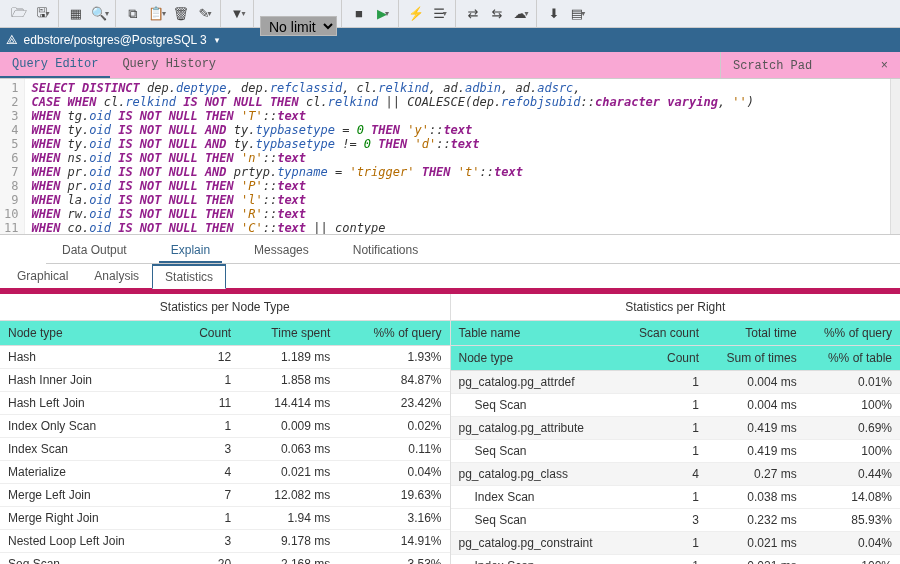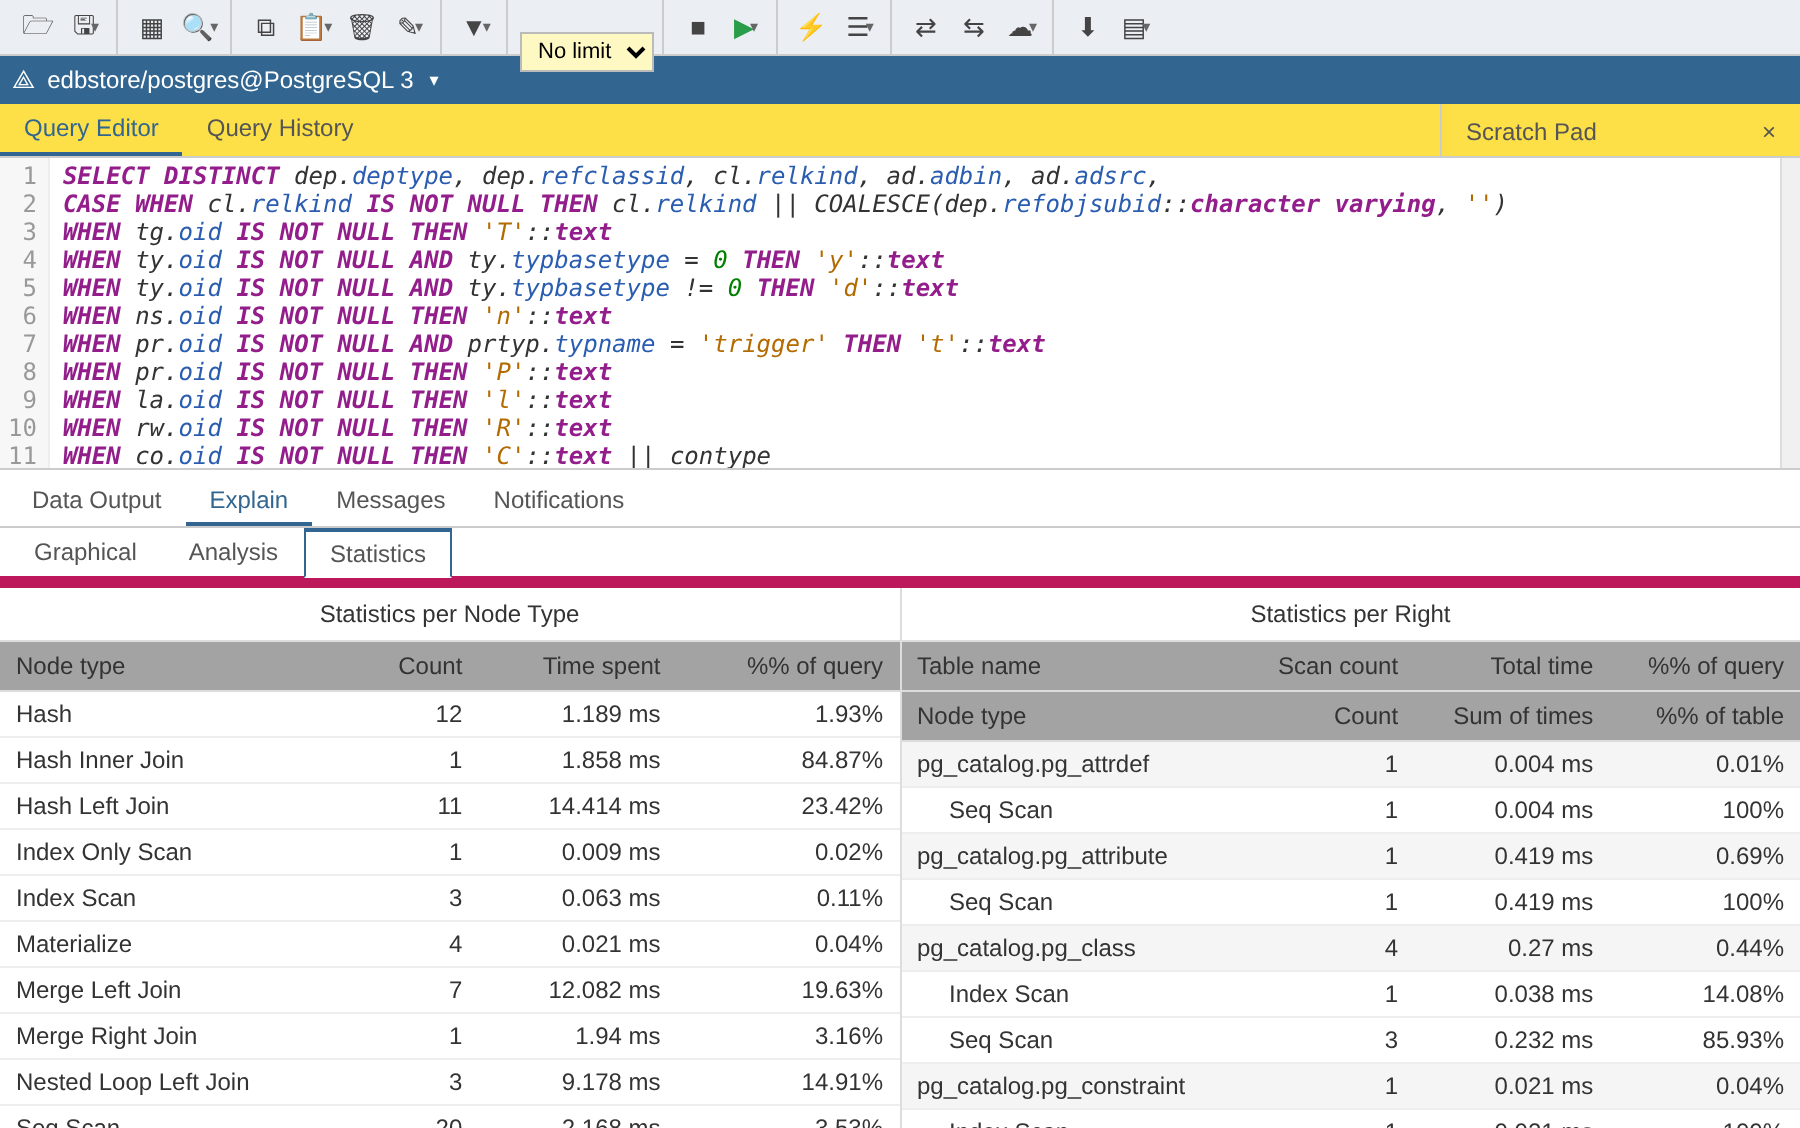--- a/index.html
+++ b/index.html
@@ -1,50 +1,50 @@
 <!DOCTYPE html>
 <html><head>
 <meta charset="utf-8">
 <style>
 * { box-sizing: border-box; margin: 0; padding: 0; }
 body { font-family: -apple-system, BlinkMacSystemFont, "Segoe UI", Arial, sans-serif; font-size: 12px; color: #333; background: #fff; width: 900px; height: 564px; overflow: hidden; }
 .toolbar { background: #ebeef3; border-bottom: 1px solid #ccc; height: 28px; display: flex; align-items: center; padding: 0 4px; gap: 2px; }
 .tb-group { display: flex; align-items: center; border-right: 1px solid #ccc; padding: 0 4px; gap: 2px; height: 100%; }
 .tb-btn { width: 22px; height: 22px; display: flex; align-items: center; justify-content: center; cursor: pointer; border-radius: 2px; color: #444; font-size: 13px; }
 .tb-dd { font-size: 8px; margin-left: -2px; color: #666; }
-.tb-select { border: 1px solid #bbb; background: #fef9c3; font-size: 11px; padding: 1px 4px; height: 20px; margin-top: 24px; }
+.tb-select { border: 1px solid #bbb; background: #a3a3a3; font-size: 14px; padding: 1px 4px; height: 20px; margin-top: 24px; }
 .db-bar { background: #326690; color: #fff; height: 24px; display: flex; align-items: center; padding: 0 6px; font-size: 12px; gap: 6px; }
 .db-icon { font-size: 13px; }
 .db-dd { font-size: 9px; margin-left: 2px; }
-.tabs { display: flex; border-bottom: 1px solid #ccc; background: #fde047; }
+.tabs { display: flex; border-bottom: 1px solid #ccc; background: #f9a8d4; font-family: Liberation Mono, monospace; }
 .tab { padding: 5px 12px; font-size: 12px; color: #555; cursor: pointer; border-bottom: 2px solid transparent; }
 .tab.active { color: #326690; border-bottom: 2px solid #326690; }
 .sp-tab { margin-left: auto; padding: 5px 12px; color: #555; border-left: 1px solid #ccc; flex: 0 0 180px; display: flex; justify-content: space-between; align-items: flex-end; }
 .editor-wrap { display: flex; height: 156px; border-bottom: 1px solid #ccc; overflow: hidden; }
 .editor { display: flex; flex: 1; overflow: hidden; font-family: "Menlo", "Consolas", monospace; font-size: 12px; }
 .gutter { background: #f7f7f7; color: #999; text-align: right; padding: 2px 6px 2px 4px; line-height: 14px; user-select: none; border-right: 1px solid #eee; }
 .gutter div { height: 14px; }
 .code { padding: 2px 6px; line-height: 14px; white-space: pre; overflow: auto; flex: 1; }
 .code div { height: 14px; font-style: italic; }
 .kw { color: #931e8b; font-weight: bold; }
 .id { color: #2a5db0; }
 .num { color: #008000; }
 .str { color: #b36b00; }
 .scrollbar-v { width: 10px; background: #f0f0f0; border-left: 1px solid #ddd; }
-.result-tabs { display: flex; border-bottom: 1px solid #ccc; padding: 4px 4px 0 4px; gap: 0; }
+.result-tabs { display: flex; border-bottom: 1px solid #ccc; padding: 4px 4px 0 4px; gap: 20px; margin-left: 46px; }
 .rtab { padding: 4px 12px; font-size: 12px; color: #555; cursor: pointer; }
 .rtab.active { color: #326690; border-bottom: 2px solid #326690; }
 .sub-tabs { display: flex; border-bottom: 6px solid #be185d; padding: 0 4px; }
 .stab { padding: 4px 12px; font-size: 12px; color: #555; cursor: pointer; border: 1px solid transparent; }
 .stab.active { border: 1px solid #326690; border-top: 2px solid #326690; border-bottom: 1px solid #fff; margin-bottom: -1px; background: #fff; }
 .stats-wrap { display: flex; height: 292px; }
 .stats-panel { flex: 1; overflow: auto; border-right: 1px solid #ddd; }
 .stats-title { font-weight: normal; padding: 6px 8px; font-size: 12px; color: #333; text-align: center; }
 .stats-table { width: 100%; border-collapse: collapse; font-size: 12px; }
-.stats-table th { text-align: left; padding: 5px 8px; border-top: 1px solid #ddd; border-bottom: 1px solid #ddd; font-weight: normal; color: #333; background: #a3a3a3; }
+.stats-table th { text-align: left; padding: 5px 8px; border-top: 1px solid #ddd; border-bottom: 1px solid #ddd; font-weight: normal; color: #333; background: #5eead4; }
 .stats-table th.num, .stats-table td.num { text-align: right; }
 .stats-table td { padding: 4px 8px; border-bottom: 1px solid #eee; color: #333; }
 .stats-table tr.grp td { background: #f5f5f5; }
 .stats-table td.indent { padding-left: 24px; }
 .play { color: #2a9d4a; }
 </style>
 </head>
 <body>
 
 <div class="toolbar">

